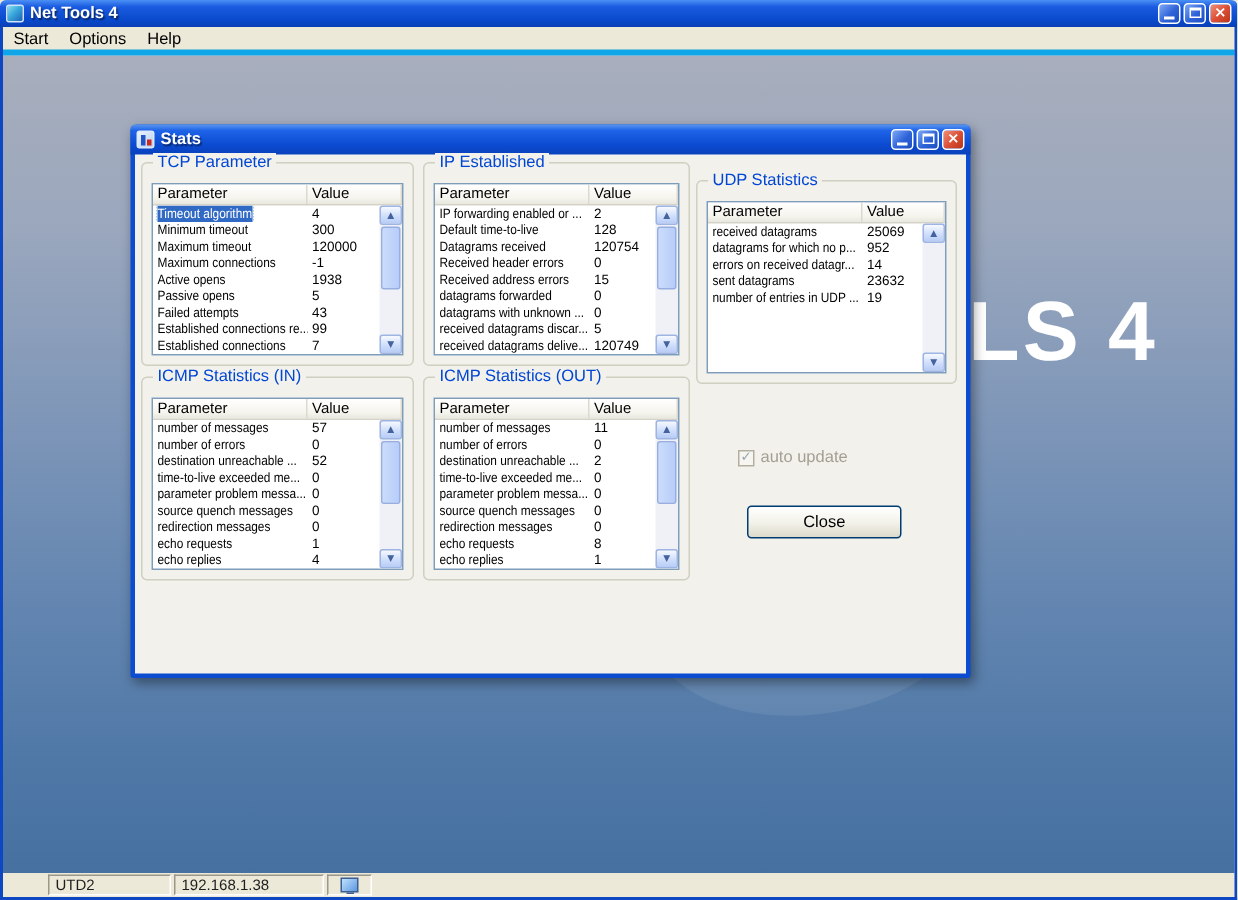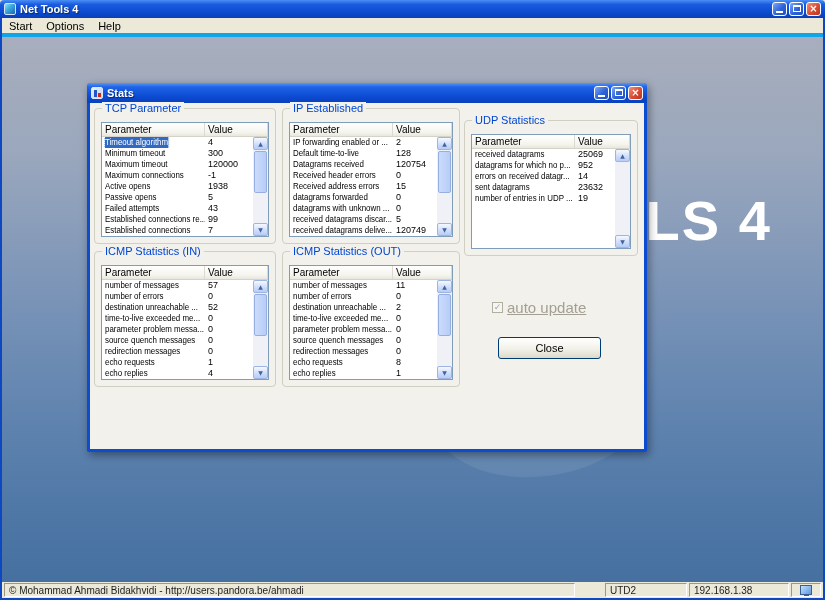--- a/index.html
+++ b/index.html
@@ -89,21 +89,21 @@
   .sb-btn.down{bottom:0;}
   .arr{font-family:"DejaVu Sans",sans-serif;font-size:6px;color:#44629E;line-height:1;}
   .sb-thumb{position:absolute;top:14px;left:1px;right:1px;height:42px;
     background:linear-gradient(90deg,#CBDCFC,#B7CDF8);border:1px solid #97AEE2;border-radius:2px;box-sizing:border-box;}
 
   
   .auto-update{position:absolute;left:402px;top:196px;display:flex;align-items:center;gap:4px;}
   .cb-box{width:11px;height:11px;border:1px solid #B3AFA0;background:#F6F5F0;box-sizing:border-box;
     display:flex;align-items:center;justify-content:center;}
   .cb-check{font-family:"DejaVu Sans",sans-serif;font-size:9px;line-height:1;color:#9AA4B2;}
-  .cb-label{font-size:15px;color:#A39F93;text-decoration:underline;}
+  .cb-label{font-size:11px;color:#A39F93;}
   .close-btn{position:absolute;left:408px;top:234px;width:103px;height:22px;box-sizing:border-box;
     border:1px solid #003C74;border-radius:3px;font-size:11px;color:#000;
     background:linear-gradient(180deg,#FFFFFF 0%,#F2F1E8 55%,#DDDACB 100%);
     display:flex;align-items:center;justify-content:center;}
 
   
   .statusbar{position:absolute;left:2px;right:2px;bottom:2px;height:16px;background:#ECE9D8;
     display:flex;align-items:stretch;gap:2px;padding:1px 2px;box-sizing:border-box;font-size:10px;z-index:35;}
   .sb-panel{border:1px solid;border-color:#9C9889 #FFFFFF #FFFFFF #9C9889;display:flex;
     align-items:center;padding:0 4px;color:#1E1E1E;box-sizing:border-box;overflow:hidden;white-space:nowrap;}
@@ -443,21 +443,20 @@
           <div class="cb-label">auto update</div>
         </div>
 
         <div class="close-btn">Close</div>
 
       </div>
     </div>
   </div>
 
   <div class="statusbar">
-    <div class="sb-panel p-copy">© Mohammad Ahmadi Bidakhvidi - http://users.pandora.be/ahmadi</div>
     <div class="sb-panel p-utd">UTD2</div>
     <div class="sb-panel p-ip">192.168.1.38</div>
     <div class="sb-panel p-icon">
       <div class="net-icon"></div>
     </div>
   </div>
 
   <div class="edge-left"></div>
   <div class="edge-right"></div>
   <div class="edge-bottom"></div>

